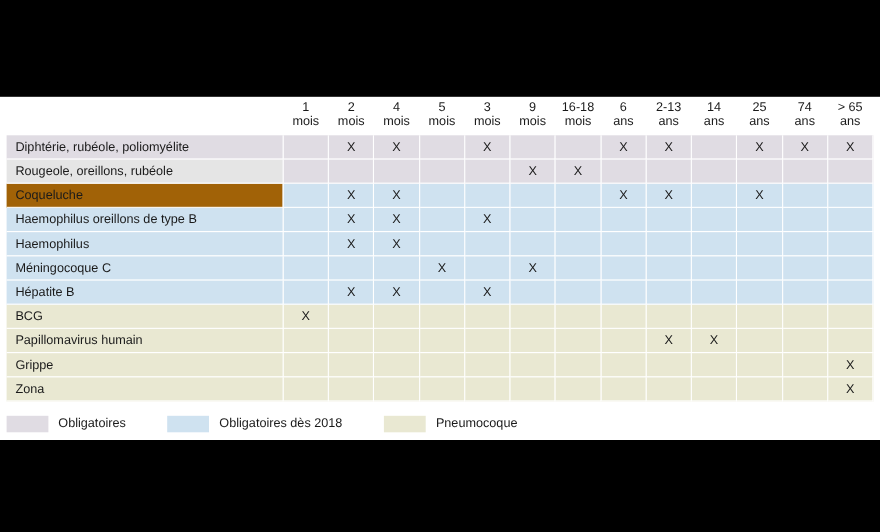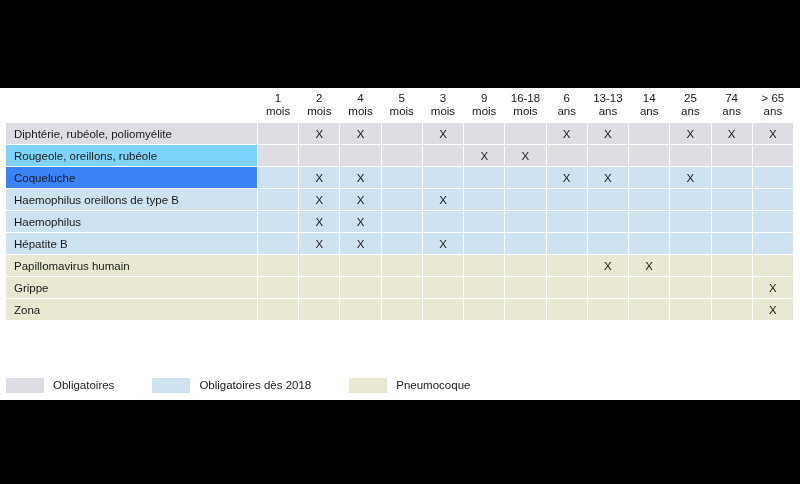--- a/index.html
+++ b/index.html
@@ -139,21 +139,21 @@
             </th>
             <th class="hdr">
               <div>16-18</div>
               <div>mois</div>
             </th>
             <th class="hdr">
               <div>6</div>
               <div>ans</div>
             </th>
             <th class="hdr">
-              <div>13-13</div>
+              <div>2-13</div>
               <div>ans</div>
             </th>
             <th class="hdr">
               <div>14</div>
               <div>ans</div>
             </th>
             <th class="hdr">
               <div>25</div>
               <div>ans</div>
             </th>
@@ -178,37 +178,37 @@
             <td class="cell" style="background: rgb(224, 220, 227);"></td>
             <td class="cell" style="background: rgb(224, 220, 227);"></td>
             <td class="cell" style="background: rgb(224, 220, 227);">X</td>
             <td class="cell" style="background: rgb(224, 220, 227);">X</td>
             <td class="cell" style="background: rgb(224, 220, 227);"></td>
             <td class="cell" style="background: rgb(224, 220, 227);">X</td>
             <td class="cell" style="background: rgb(224, 220, 227);">X</td>
             <td class="cell" style="background: rgb(224, 220, 227);">X</td>
           </tr>
           <tr>
-            <td class="rowlabel" style="background: #7dd3fc;">Rougeole, oreillons, rubéole</td>
-            <td class="cell" style="background: rgb(224, 220, 227);"></td>
-            <td class="cell" style="background: rgb(224, 220, 227);"></td>
-            <td class="cell" style="background: rgb(224, 220, 227);"></td>
-            <td class="cell" style="background: rgb(224, 220, 227);"></td>
-            <td class="cell" style="background: rgb(224, 220, 227);"></td>
-            <td class="cell" style="background: rgb(224, 220, 227);">X</td>
-            <td class="cell" style="background: rgb(224, 220, 227);">X</td>
-            <td class="cell" style="background: rgb(224, 220, 227);"></td>
-            <td class="cell" style="background: rgb(224, 220, 227);"></td>
-            <td class="cell" style="background: rgb(224, 220, 227);"></td>
-            <td class="cell" style="background: rgb(224, 220, 227);"></td>
-            <td class="cell" style="background: rgb(224, 220, 227);"></td>
-            <td class="cell" style="background: rgb(224, 220, 227);"></td>
-          </tr>
-          <tr>
-            <td class="rowlabel" style="background: #3b82f6;">Coqueluche</td>
+            <td class="rowlabel" style="background: #e5e5e5;">Rougeole, oreillons, rubéole</td>
+            <td class="cell" style="background: rgb(224, 220, 227);"></td>
+            <td class="cell" style="background: rgb(224, 220, 227);"></td>
+            <td class="cell" style="background: rgb(224, 220, 227);"></td>
+            <td class="cell" style="background: rgb(224, 220, 227);"></td>
+            <td class="cell" style="background: rgb(224, 220, 227);"></td>
+            <td class="cell" style="background: rgb(224, 220, 227);">X</td>
+            <td class="cell" style="background: rgb(224, 220, 227);">X</td>
+            <td class="cell" style="background: rgb(224, 220, 227);"></td>
+            <td class="cell" style="background: rgb(224, 220, 227);"></td>
+            <td class="cell" style="background: rgb(224, 220, 227);"></td>
+            <td class="cell" style="background: rgb(224, 220, 227);"></td>
+            <td class="cell" style="background: rgb(224, 220, 227);"></td>
+            <td class="cell" style="background: rgb(224, 220, 227);"></td>
+          </tr>
+          <tr>
+            <td class="rowlabel" style="background: #a16207;">Coqueluche</td>
             <td class="cell" style="background: rgb(207, 226, 240);"></td>
             <td class="cell" style="background: rgb(207, 226, 240);">X</td>
             <td class="cell" style="background: rgb(207, 226, 240);">X</td>
             <td class="cell" style="background: rgb(207, 226, 240);"></td>
             <td class="cell" style="background: rgb(207, 226, 240);"></td>
             <td class="cell" style="background: rgb(207, 226, 240);"></td>
             <td class="cell" style="background: rgb(207, 226, 240);"></td>
             <td class="cell" style="background: rgb(207, 226, 240);">X</td>
             <td class="cell" style="background: rgb(207, 226, 240);">X</td>
             <td class="cell" style="background: rgb(207, 226, 240);"></td>
@@ -242,34 +242,66 @@
             <td class="cell" style="background: rgb(207, 226, 240);"></td>
             <td class="cell" style="background: rgb(207, 226, 240);"></td>
             <td class="cell" style="background: rgb(207, 226, 240);"></td>
             <td class="cell" style="background: rgb(207, 226, 240);"></td>
             <td class="cell" style="background: rgb(207, 226, 240);"></td>
             <td class="cell" style="background: rgb(207, 226, 240);"></td>
             <td class="cell" style="background: rgb(207, 226, 240);"></td>
             <td class="cell" style="background: rgb(207, 226, 240);"></td>
           </tr>
           <tr>
+            <td class="rowlabel" style="background: rgb(207, 226, 240);">Méningocoque C</td>
+            <td class="cell" style="background: rgb(207, 226, 240);"></td>
+            <td class="cell" style="background: rgb(207, 226, 240);"></td>
+            <td class="cell" style="background: rgb(207, 226, 240);"></td>
+            <td class="cell" style="background: rgb(207, 226, 240);">X</td>
+            <td class="cell" style="background: rgb(207, 226, 240);"></td>
+            <td class="cell" style="background: rgb(207, 226, 240);">X</td>
+            <td class="cell" style="background: rgb(207, 226, 240);"></td>
+            <td class="cell" style="background: rgb(207, 226, 240);"></td>
+            <td class="cell" style="background: rgb(207, 226, 240);"></td>
+            <td class="cell" style="background: rgb(207, 226, 240);"></td>
+            <td class="cell" style="background: rgb(207, 226, 240);"></td>
+            <td class="cell" style="background: rgb(207, 226, 240);"></td>
+            <td class="cell" style="background: rgb(207, 226, 240);"></td>
+          </tr>
+          <tr>
             <td class="rowlabel" style="background: rgb(207, 226, 240);">Hépatite B</td>
             <td class="cell" style="background: rgb(207, 226, 240);"></td>
             <td class="cell" style="background: rgb(207, 226, 240);">X</td>
             <td class="cell" style="background: rgb(207, 226, 240);">X</td>
             <td class="cell" style="background: rgb(207, 226, 240);"></td>
             <td class="cell" style="background: rgb(207, 226, 240);">X</td>
             <td class="cell" style="background: rgb(207, 226, 240);"></td>
             <td class="cell" style="background: rgb(207, 226, 240);"></td>
             <td class="cell" style="background: rgb(207, 226, 240);"></td>
             <td class="cell" style="background: rgb(207, 226, 240);"></td>
             <td class="cell" style="background: rgb(207, 226, 240);"></td>
             <td class="cell" style="background: rgb(207, 226, 240);"></td>
             <td class="cell" style="background: rgb(207, 226, 240);"></td>
             <td class="cell" style="background: rgb(207, 226, 240);"></td>
+          </tr>
+          <tr>
+            <td class="rowlabel" style="background: rgb(233, 232, 210);">BCG</td>
+            <td class="cell" style="background: rgb(233, 232, 210);">X</td>
+            <td class="cell" style="background: rgb(233, 232, 210);"></td>
+            <td class="cell" style="background: rgb(233, 232, 210);"></td>
+            <td class="cell" style="background: rgb(233, 232, 210);"></td>
+            <td class="cell" style="background: rgb(233, 232, 210);"></td>
+            <td class="cell" style="background: rgb(233, 232, 210);"></td>
+            <td class="cell" style="background: rgb(233, 232, 210);"></td>
+            <td class="cell" style="background: rgb(233, 232, 210);"></td>
+            <td class="cell" style="background: rgb(233, 232, 210);"></td>
+            <td class="cell" style="background: rgb(233, 232, 210);"></td>
+            <td class="cell" style="background: rgb(233, 232, 210);"></td>
+            <td class="cell" style="background: rgb(233, 232, 210);"></td>
+            <td class="cell" style="background: rgb(233, 232, 210);"></td>
           </tr>
           <tr>
             <td class="rowlabel" style="background: rgb(233, 232, 210);">Papillomavirus humain</td>
             <td class="cell" style="background: rgb(233, 232, 210);"></td>
             <td class="cell" style="background: rgb(233, 232, 210);"></td>
             <td class="cell" style="background: rgb(233, 232, 210);"></td>
             <td class="cell" style="background: rgb(233, 232, 210);"></td>
             <td class="cell" style="background: rgb(233, 232, 210);"></td>
             <td class="cell" style="background: rgb(233, 232, 210);"></td>
             <td class="cell" style="background: rgb(233, 232, 210);"></td>

